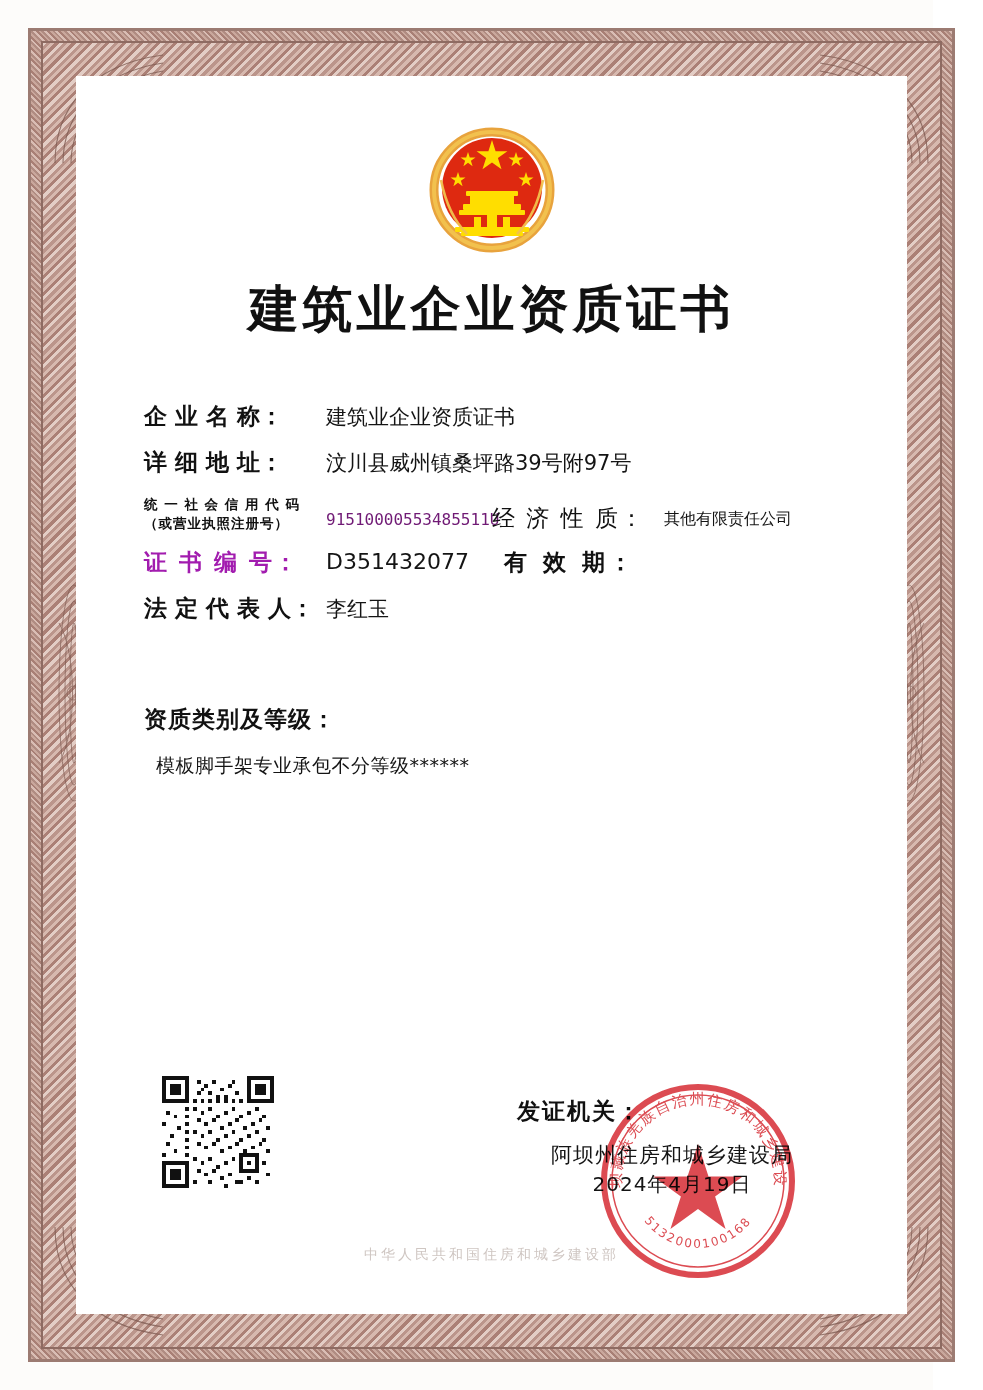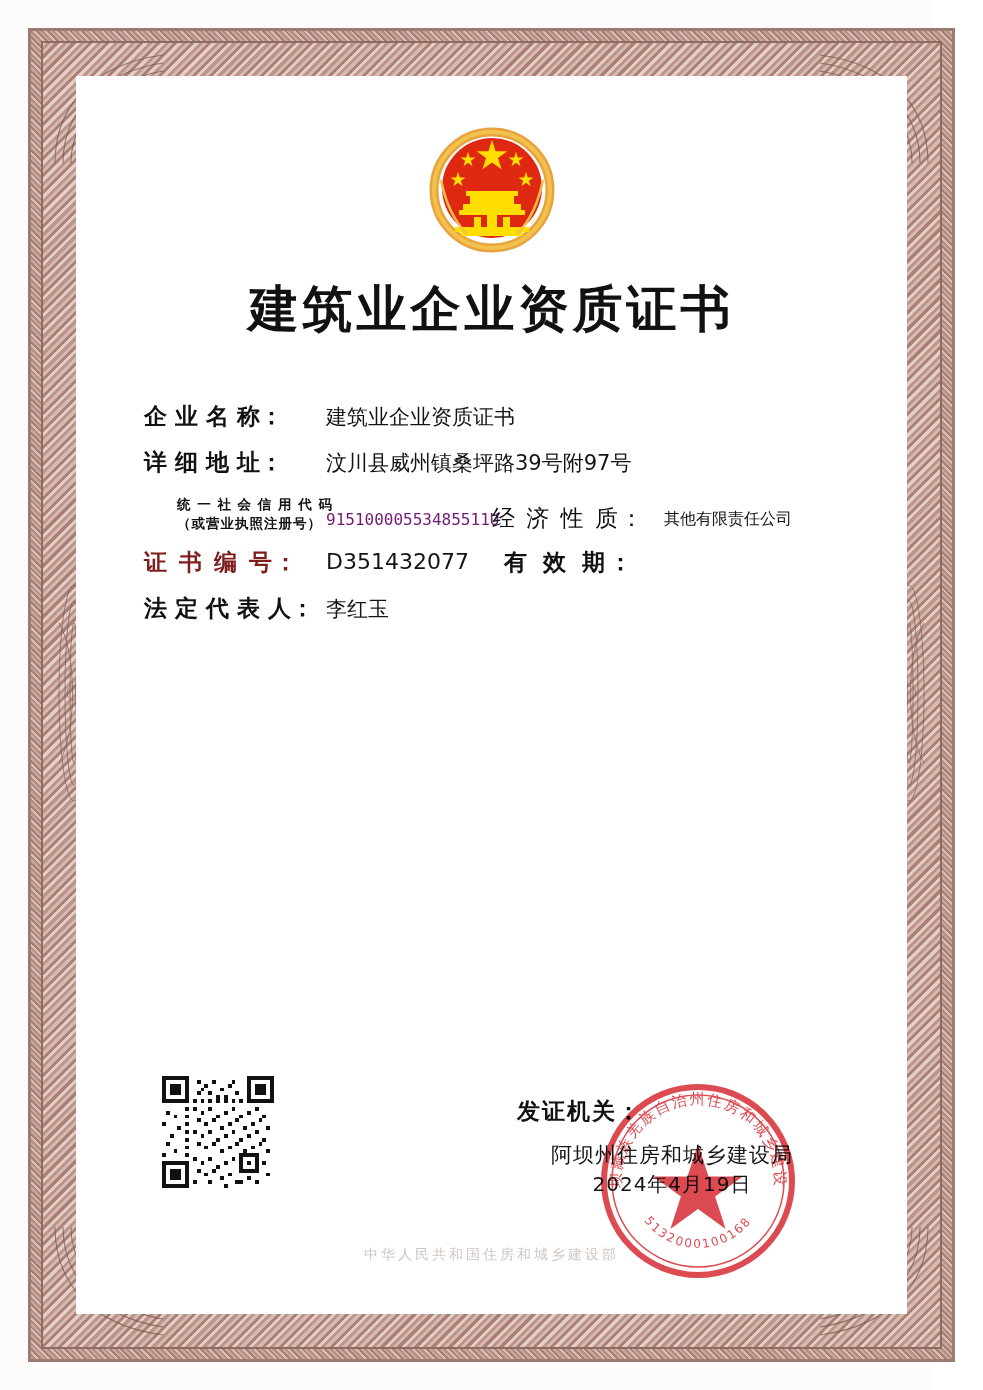--- a/index.html
+++ b/index.html
@@ -166,21 +166,20 @@
     position: absolute;
     left: 0; top: 2px;
     width: 180px;
     font-family: "DejaVu Sans", "Liberation Sans", sans-serif;
     font-size: 13.5px;
     font-weight: bold;
     line-height: 19px;
     letter-spacing: 1px;
     color: #111;
     text-align: left;
-    margin-left: 33px;
   }
   .credit-val {
     position: absolute;
     left: 182px; top: 17px;
     font-family: "DejaVu Sans Mono", "Liberation Mono", monospace;
     font-size: 16px;
     color: #701a75;
   }
   .econ-lbl {
     position: absolute;
@@ -197,21 +196,21 @@
     font-family: Liberation Mono, monospace;
     font-size: 16px;
     color: #141414;
   }
 
   
   .row-cert { position: relative; height: 48px; }
   .cert-lbl {
     position: absolute; left: 0; top: 2px;
     font-family: "DejaVu Sans", "Liberation Sans", sans-serif;
-    font-size: 23px; font-weight: bold; letter-spacing: 2px; color: #7f1d1d;
+    font-size: 23px; font-weight: bold; letter-spacing: 2px; color: #a21caf;
   }
   .cert-val {
     position: absolute; left: 182px; top: 4px;
     font-family: "DejaVu Sans", "Liberation Sans", sans-serif;
     font-size: 22px; color: #141414;
   }
   .valid-lbl {
     position: absolute; left: 360px; top: 2px;
     font-family: "DejaVu Sans", "Liberation Sans", sans-serif;
     font-size: 23px; font-weight: bold; letter-spacing: 4px; color: #111;
@@ -474,20 +473,24 @@
         <div class="cert-lbl">证 书 编 号：</div>
         <div class="cert-val">D351432077</div>
         <div class="valid-lbl">有 效 期：</div>
       </div>
 
       <div class="field-row">
         <span class="lbl lbl-w">法 定 代 表 人：</span><span class="val">李红玉</span>
       </div>
     </div>
 
+    <div id="qual-block">
+      <div id="qual-label">资质类别及等级：</div>
+      <div id="qual-value">模板脚手架专业承包不分等级******</div>
+    </div>
 
     <div id="qr-code">
       <svg width="112" height="112" viewBox="0 0 29 29" shape-rendering="crispEdges">
         <rect width="29" height="29" fill="#ffffff"></rect>
         <g fill="#111111">
 
           <rect x="0" y="0" width="7" height="1"></rect>
             <rect x="0" y="6" width="7" height="1"></rect>
           <rect x="0" y="0" width="1" height="7"></rect>
             <rect x="6" y="0" width="1" height="7"></rect>

